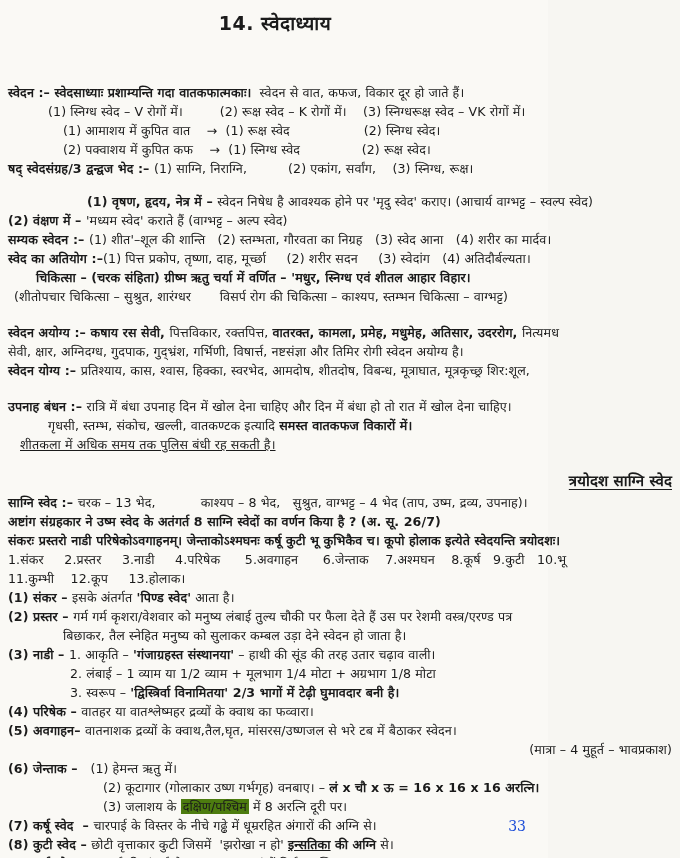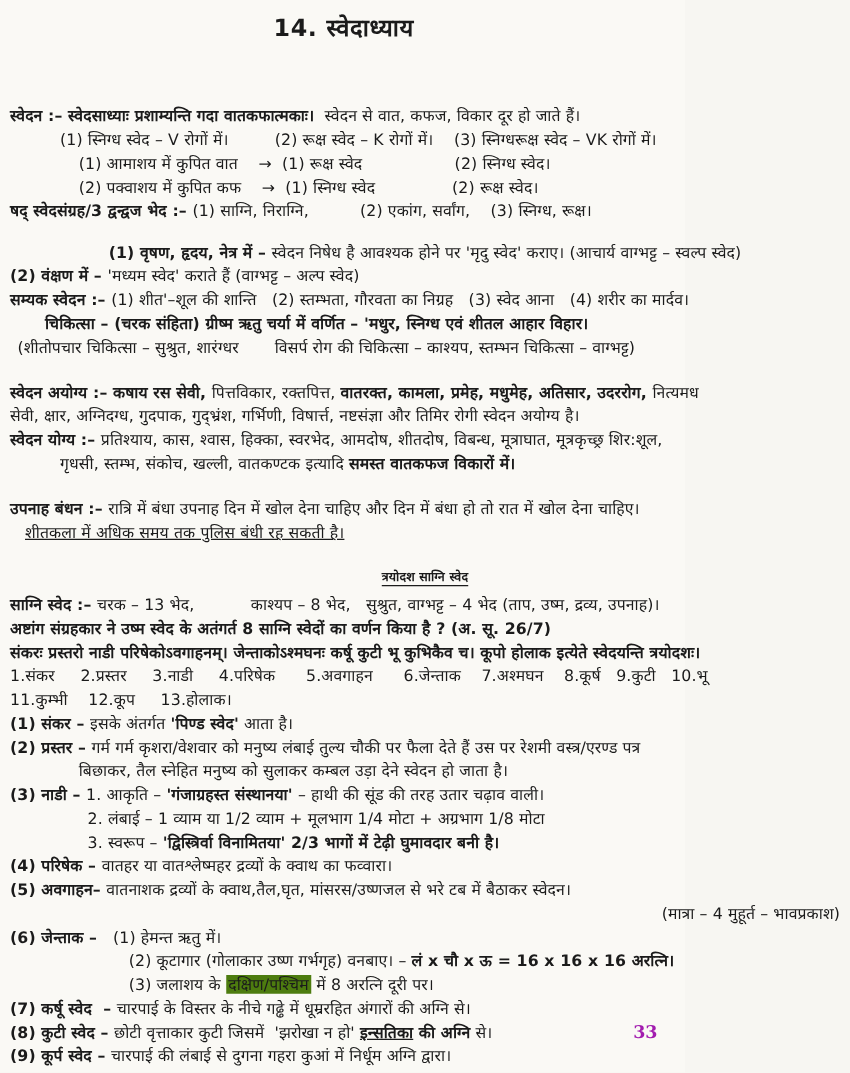--- a/index.html
+++ b/index.html
@@ -33,56 +33,56 @@
     font-size: 12.6px;
     line-height: 19px;
     white-space: pre-wrap;
     letter-spacing: 0.1px;
   }
   .line span { white-space: pre-wrap; }
   .line .b { font-weight: 700; }
   .line .u { text-decoration: underline; }
   .line .hl { background: #4d7c0f; padding: 0 2px; }
   .line.heading {
-    text-align: center;
-    font-size: 10px;
+    text-align: right;
+    font-size: 15px;
     line-height: 23px;
   }
   .line.heading .b { text-decoration: underline; text-underline-offset: 3px; }
   .page-number {
     position: absolute;
     right: 22px;
     top: 818px;
     font-size: 14px;
-    color: #a21caf;
+    color: #1d4ed8;
     font-family: "DejaVu Serif", serif;
-    font-weight: bold;
   }
 </style>
 </head>
 <body>
 
 <div class="page">
   <div class="title">14. स्वेदाध्याय</div>
   <div class="doc-lines">
       <div class="line"><span class="b">स्वेदन :– स्वेदसाध्याः प्रशाम्यन्ति गदा वातकफात्मकाः।</span><span>  स्वेदन से वात, कफज, विकार दूर हो जाते हैं।</span></div>
       <div class="line" style="padding-left: 40px;"><span>(1) स्निग्ध स्वेद – V रोगों में।         (2) रूक्ष स्वेद – K रोगों में।    (3) स्निग्धरूक्ष स्वेद – VK रोगों में।</span></div>
       <div class="line" style="padding-left: 55px;"><span>(1) आमाशय में कुपित वात    →  (1) रूक्ष स्वेद                  (2) स्निग्ध स्वेद।</span></div>
       <div class="line" style="padding-left: 55px;"><span>(2) पक्वाशय में कुपित कफ    →  (1) स्निग्ध स्वेद               (2) रूक्ष स्वेद।</span></div>
       <div class="line"><span class="b">षद् स्वेदसंग्रह/3 द्वन्द्वज भेद :– </span><span>(1) साग्नि, निराग्नि,          (2) एकांग, सर्वांग,    (3) स्निग्ध, रूक्ष।</span></div>
       <div class="line" style="margin-top: 14px; text-align: center;"><span class="b">(1) वृषण, हृदय, नेत्र में – </span><span>स्वेदन निषेध है आवश्यक होने पर 'मृदु स्वेद' कराए। (आचार्य वाग्भट्ट – स्वल्प स्वेद)</span></div>
       <div class="line"><span class="b">(2) वंक्षण में – </span><span>'मध्यम स्वेद' कराते हैं (वाग्भट्ट – अल्प स्वेद)</span></div>
       <div class="line"><span class="b">सम्यक स्वेदन :– </span><span>(1) शीत'–शूल की शान्ति   (2) स्तम्भता, गौरवता का निग्रह   (3) स्वेद आना   (4) शरीर का मार्दव।</span></div>
+      <div class="line"><span class="b">स्वेद का अतियोग :–</span><span>(1) पित्त प्रकोप, तृष्णा, दाह, मूर्च्छा     (2) शरीर सदन     (3) स्वेदांग   (4) अतिदौर्बल्यता।</span></div>
       <div class="line" style="padding-left: 28px;"><span class="b">चिकित्सा – (चरक संहिता) ग्रीष्म ऋतु चर्या में वर्णित – 'मधुर, स्निग्ध एवं शीतल आहार विहार।</span></div>
       <div class="line" style="padding-left: 6px;"><span>(शीतोपचार चिकित्सा – सुश्रुत, शारंग्धर       विसर्प रोग की चिकित्सा – काश्यप, स्तम्भन चिकित्सा – वाग्भट्ट)</span></div>
       <div class="line" style="margin-top: 17px;"><span class="b">स्वेदन अयोग्य :– कषाय रस सेवी, </span><span>पित्तविकार, रक्तपित्त, </span><span class="b">वातरक्त, कामला, प्रमेह, मधुमेह, अतिसार, उदररोग, </span><span>नित्यमध</span></div>
       <div class="line"><span>सेवी, क्षार, अग्निदग्ध, गुदपाक, गुद्भ्रंश, गर्भिणी, विषार्त्त, नष्टसंज्ञा और तिमिर रोगी स्वेदन अयोग्य है।</span></div>
       <div class="line"><span class="b">स्वेदन योग्य :– </span><span>प्रतिश्याय, कास, श्वास, हिक्का, स्वरभेद, आमदोष, शीतदोष, विबन्ध, मूत्राघात, मूत्रकृच्छ्र शिर:शूल,</span></div>
+      <div class="line" style="margin-top: 17px;"><span class="b">उपनाह बंधन :– </span><span>रात्रि में बंधा उपनाह दिन में खोल देना चाहिए और दिन में बंधा हो तो रात में खोल देना चाहिए।</span></div>
       <div class="line" style="padding-left: 40px;"><span>गृधसी, स्तम्भ, संकोच, खल्ली, वातकण्टक इत्यादि </span><span class="b">समस्त वातकफज विकारों में।</span></div>
-      <div class="line" style="margin-top: 17px;"><span class="b">उपनाह बंधन :– </span><span>रात्रि में बंधा उपनाह दिन में खोल देना चाहिए और दिन में बंधा हो तो रात में खोल देना चाहिए।</span></div>
       <div class="line" style="padding-left: 12px; text-decoration: underline;"><span>शीतकला में अधिक समय तक पुलिस बंधी रह सकती है।</span></div>
       <div class="line heading" style="margin-top: 16px;"><span class="b">त्रयोदश साग्नि स्वेद</span></div>
       <div class="line"><span class="b">साग्नि स्वेद :– </span><span>चरक – 13 भेद,           काश्यप – 8 भेद,   सुश्रुत, वाग्भट्ट – 4 भेद (ताप, उष्म, द्रव्य, उपनाह)।</span></div>
       <div class="line"><span class="b">अष्टांग संग्रहकार ने उष्म स्वेद के अतंगर्त 8 साग्नि स्वेदों का वर्णन किया है ? (अ. सू. 26/7)</span></div>
       <div class="line"><span class="b">संकरः प्रस्तरो नाडी परिषेकोऽवगाहनम्। जेन्ताकोऽश्मघनः कर्षू कुटी भू कुभिकैव च। कूपो होलाक इत्येते स्वेदयन्ति त्रयोदशः।</span></div>
       <div class="line"><span>1.संकर     2.प्रस्तर     3.नाडी     4.परिषेक      5.अवगाहन      6.जेन्ताक    7.अश्मघन    8.कूर्ष   9.कुटी   10.भू</span></div>
       <div class="line"><span>11.कुम्भी    12.कूप     13.होलाक।</span></div>
       <div class="line"><span class="b">(1) संकर – </span><span>इसके अंतर्गत </span><span class="b">'पिण्ड स्वेद'</span><span> आता है।</span></div>
       <div class="line"><span class="b">(2) प्रस्तर – </span><span>गर्म गर्म कृशरा/वेशवार को मनुष्य लंबाई तुल्य चौकी पर फैला देते हैं उस पर रेशमी वस्त्र/एरण्ड पत्र</span></div>
       <div class="line" style="padding-left: 55px;"><span>बिछाकर, तैल स्नेहित मनुष्य को सुलाकर कम्बल उड़ा देने स्वेदन हो जाता है।</span></div>

